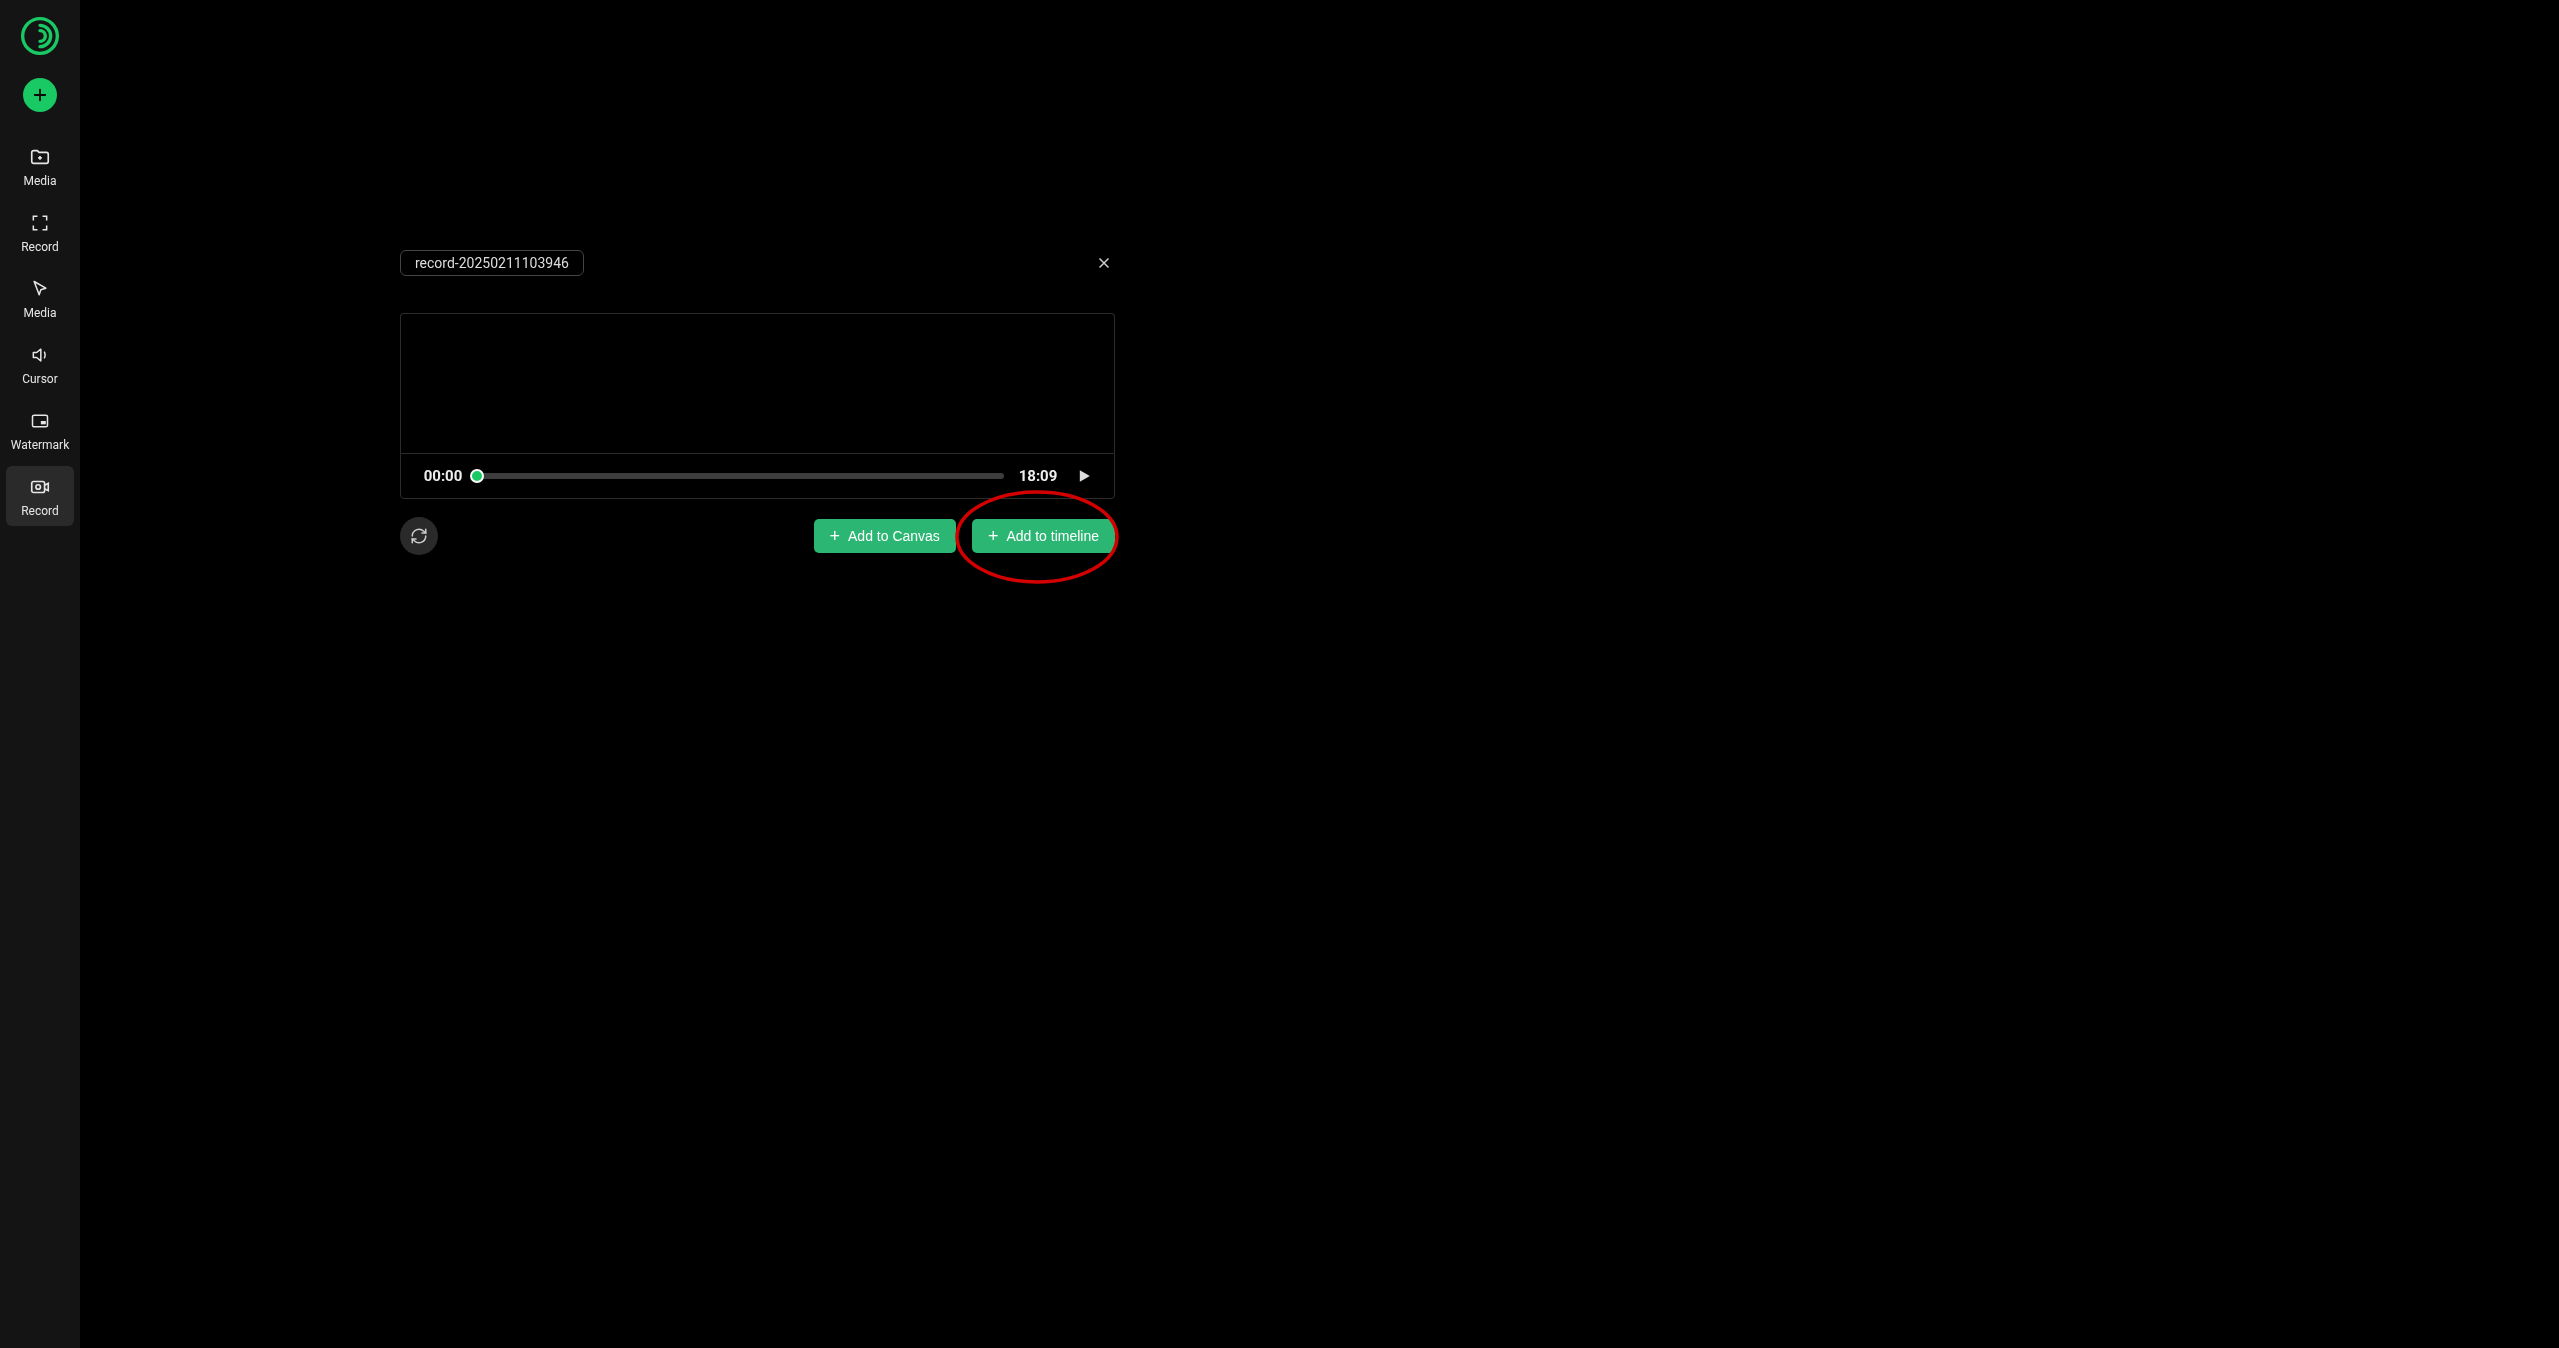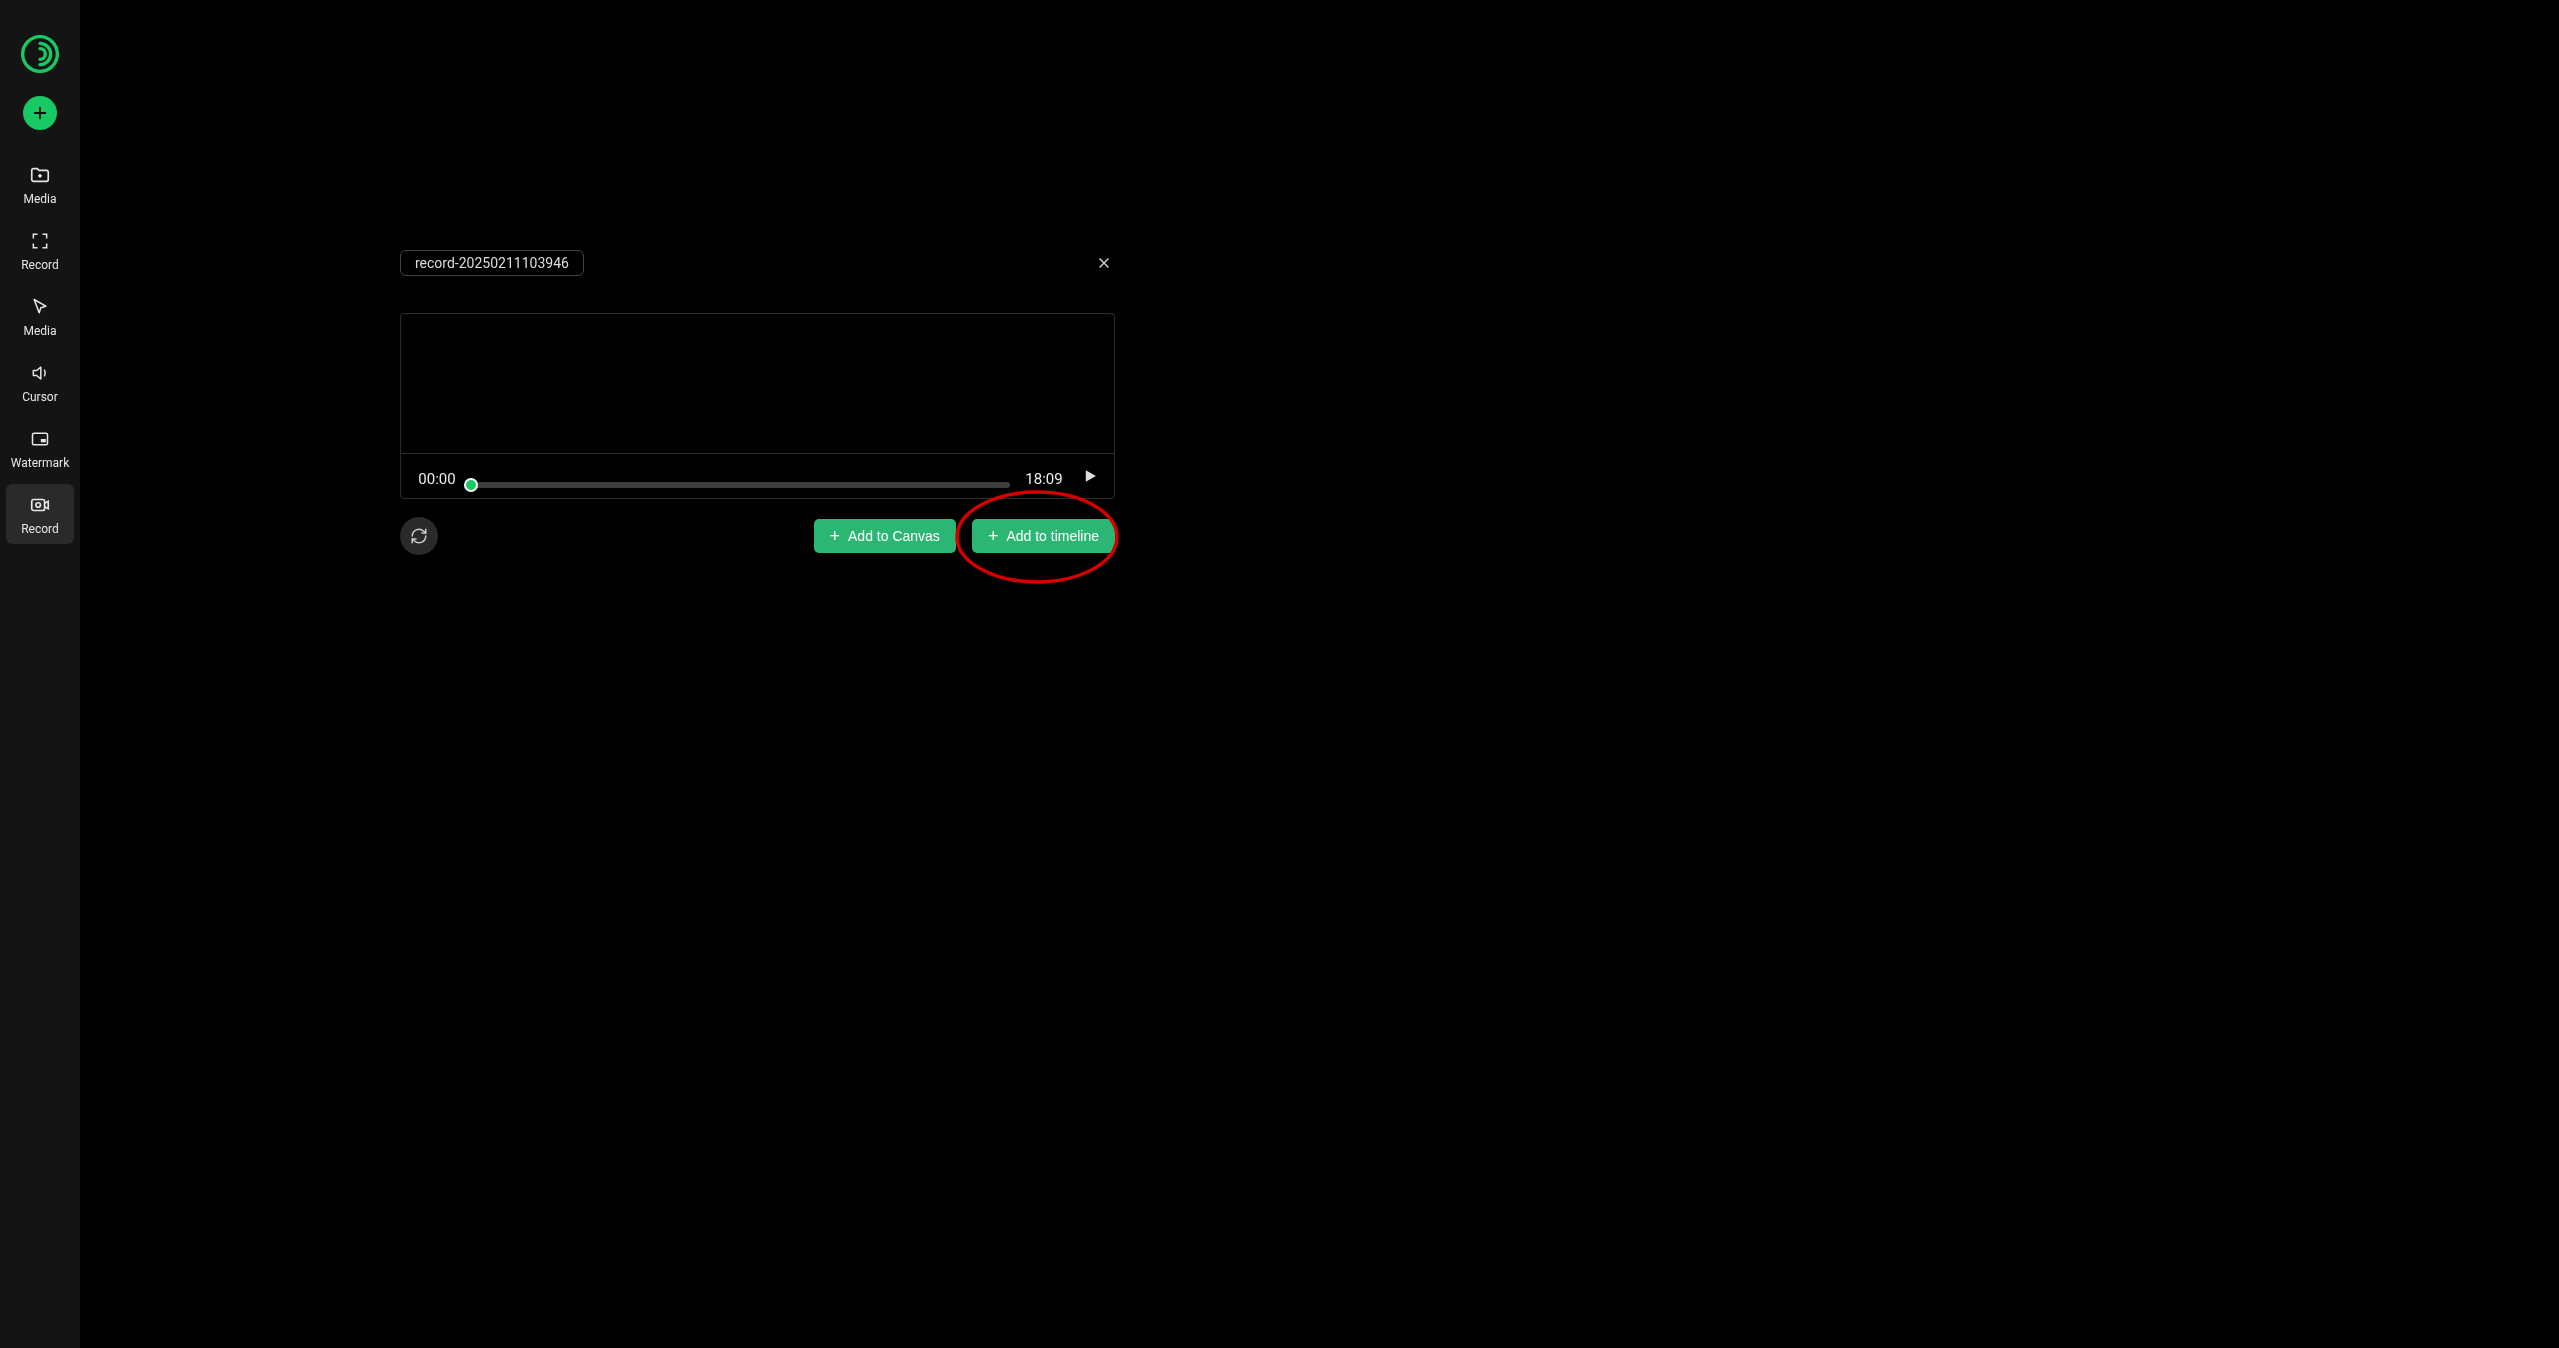--- a/index.html
+++ b/index.html
@@ -1,36 +1,36 @@
 <!DOCTYPE html>
 <html><head>
 <meta charset="utf-8">
 <style>
 * { box-sizing: border-box; margin: 0; padding: 0; }
 html, body { width: 100%; height: 100%; font-family: -apple-system, BlinkMacSystemFont, "Segoe UI", Roboto, Arial, sans-serif; background:#000; color:#fff; }
 .app { display:flex; width:100%; height:100vh; background:#000; }
 
 
-.sidebar { width:80px; background:#141414; display:flex; flex-direction:column; align-items:center; padding-top:26px; gap:6px; }
+.sidebar { width:80px; background:#141414; display:flex; flex-direction:column; align-items:center; padding-top:8px; gap:6px; }
 .logo { width:44px; height:44px; display:flex; align-items:center; justify-content:center; margin-bottom:8px; margin-top:6px;}
 .logo svg { width:40px; height:40px; }
 .add-btn { width:34px; height:34px; border-radius:50%; background:#18c964; display:flex; align-items:center; justify-content:center; margin-top:6px; margin-bottom:18px; cursor:pointer;}
 .add-btn svg { width:18px; height:18px; }
 .nav-item { width:68px; display:flex; flex-direction:column; align-items:center; justify-content:center; gap:6px; padding:10px 0 8px 0; color:#e6e6e6; font-size:12px; cursor:pointer; border-radius:6px; }
 .nav-item .icon { width:22px; height:22px; display:flex; align-items:center; justify-content:center; color:#e6e6e6;}
 .nav-item.active { background:#2a2a2a;justify-content:flex-end; }
 .nav-item span { white-space:nowrap; }
 
 
 .main { flex:1; position:relative; background:#000; }
 .panel { position:relative; margin-left:320px; margin-top:250px; width:715px; }
 .filename-box { display:inline-block; border:1px solid #444; border-radius:6px; padding:4px 14px; font-size:14px; color:#ddd; background:transparent; }
 .close-x { position:absolute; right:0; top:2px; width:22px; height:22px; display:flex; align-items:center; justify-content:center; cursor:pointer; color:#ccc; }
 .waveform { margin-top:37px; width:100%; height:140px; border:1px solid #2c2c2c; border-bottom:none; border-radius:4px 4px 0 0; background:#000; }
-.player-bar { display:flex; align-items:flex-end; gap:10px; border:1px solid #2c2c2c; border-top:1px solid #2c2c2c; padding:10px 12px; border-radius:0 0 4px 4px;}
+.player-bar { display:flex; align-items:center; gap:10px; border:1px solid #2c2c2c; border-top:1px solid #2c2c2c; padding:10px 18px; border-radius:0 0 4px 4px;font-weight:bold;}
 .time { font-size:15px; color:#eee; min-width:48px; text-align:center;}
 .track { flex:1; position:relative; height:6px; background:#3d3d3d; border-radius:3px;}
 .track-progress { position:absolute; left:0; top:0; height:100%; width:0%; background:#50d890; border-radius:3px;}
 .track-thumb { position:absolute; top:50%; left:0%; transform:translate(-50%,-50%); width:14px; height:14px; border-radius:50%; background:#18c964; border:2px solid #fff; cursor:pointer;}
 .play-btn { width:24px; height:24px; display:flex; align-items:center; justify-content:center; cursor:pointer; color:#ddd; }
 .actions { display:flex; align-items:center; justify-content:space-between; margin-top:18px; }
 .refresh-btn { width:38px; height:38px; border-radius:50%; background:#2a2a2a; display:flex; align-items:center; justify-content:center; cursor:pointer; }
 .refresh-btn svg { width:18px; height:18px; color:#ccc;}
 .right-actions { display:flex; gap:16px; align-items:center;}
 .green-btn { background:#2bb673; color:#fff; border:none; border-radius:5px; padding:8px 16px; font-size:14px; display:flex; align-items:center; gap:8px; cursor:pointer; }

